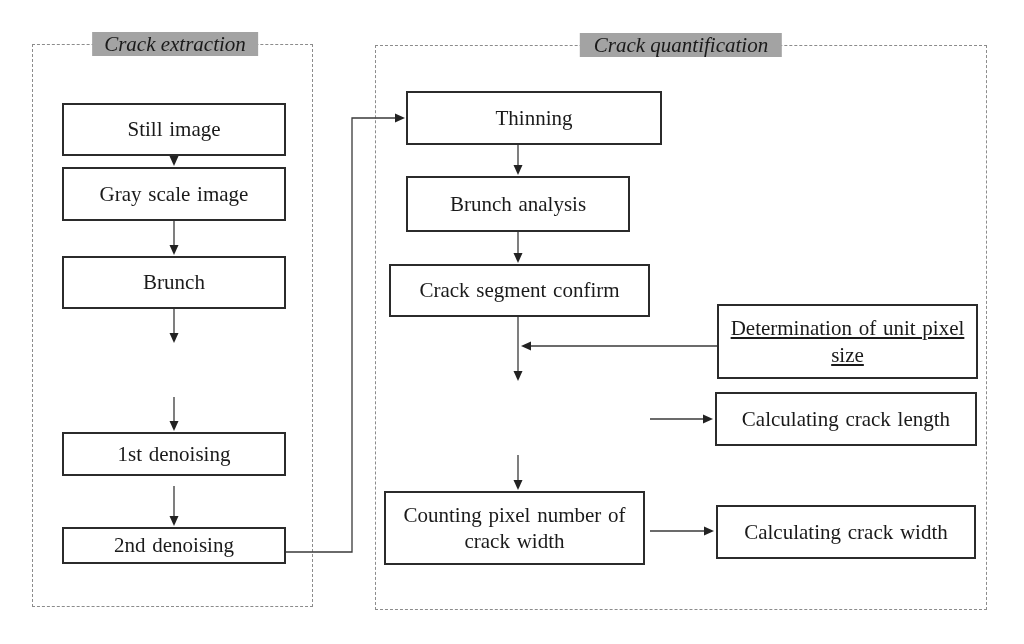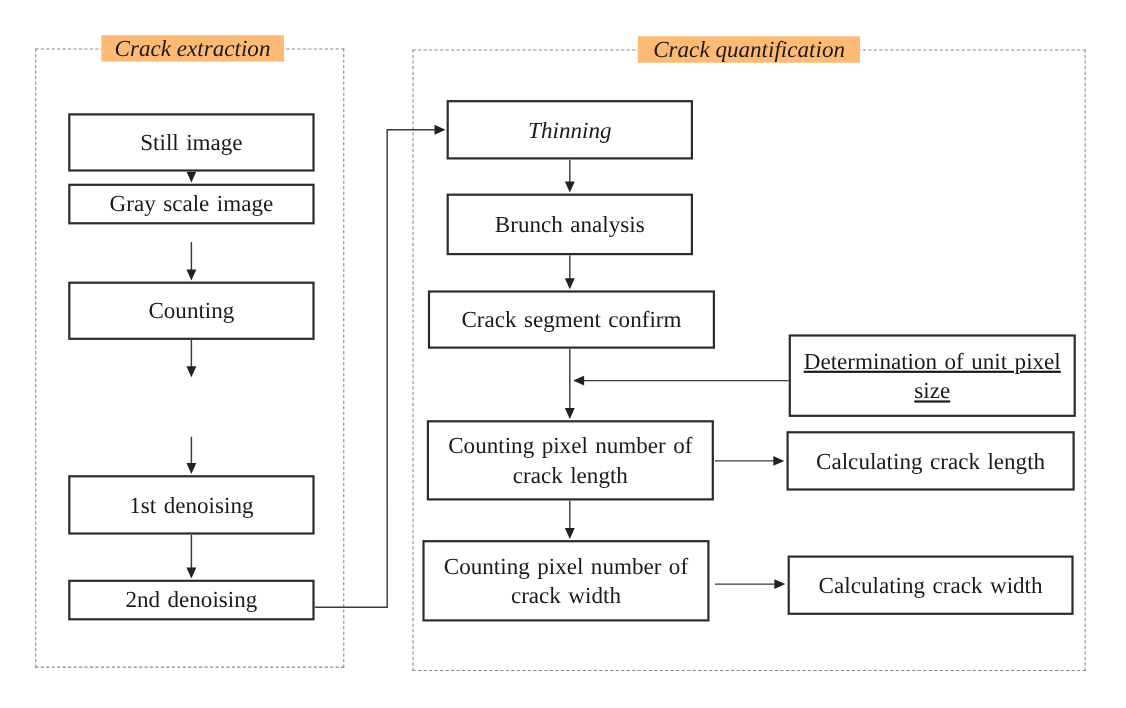--- a/index.html
+++ b/index.html
@@ -14,21 +14,21 @@
   }
   .group {
     position: absolute;
     border: 1px dashed #8c8c8c;
     background: transparent;
     z-index: 0;
   }
   .group-title {
     position: absolute;
     transform: translateX(-50%);
-    background: #fdba74;
+    background: #a3a3a3;
     padding: 0 12px;
     font-style: italic;
     font-size: 21px;
     line-height: 24px;
     white-space: nowrap;
     color: #1a1a1a;
     z-index: 2;
   }
   svg.connectors {
     position: absolute;
@@ -95,29 +95,28 @@
       <polygon points="513.5,371 522.5,371 518,381"></polygon>
       <polygon points="513.5,480 522.5,480 518,490"></polygon>
       <polygon points="395,113.5 395,122.5 405,118"></polygon>
       <polygon points="531,341.5 531,350.5 521,346"></polygon>
       <polygon points="703,414.5 703,423.5 713,419"></polygon>
       <polygon points="704,526.5 704,535.5 714,531"></polygon>
     </g>
   </svg>
 
   <div class="node" style="left:62px; top:77px; width:224px; height:53px;margin-top:26px;">Still image</div>
-  <div class="node" style="left:62px; top:167px; width:224px; height:37px;">Gray scale image</div>
-  <div class="node" style="left:62px; top:256px; width:224px; height:53px;">Counting</div>
-  <div class="node" style="left:62px; top:432px; width:224px; height:54px;">1st denoising</div>
+  <div class="node" style="left:62px; top:167px; width:224px; height:54px;">Gray scale image</div>
+  <div class="node" style="left:62px; top:256px; width:224px; height:53px;">Brunch</div>
+  <div class="node" style="left:62px; top:432px; width:224px; height:44px;">1st denoising</div>
   <div class="node" style="left:62px; top:527px; width:224px; height:37px;">2nd denoising</div>
 
-  <div class="node" style="left:406px; top:91px; width:224px; height:54px;font-style:italic;">Thinning</div>
+  <div class="node" style="left:406px; top:91px; width:256px; height:54px;">Thinning</div>
   <div class="node" style="left:406px; top:176px; width:224px; height:56px;text-align:right;">Brunch analysis</div>
   <div class="node" style="left:389px; top:264px; width:261px; height:53px;">Crack segment confirm</div>
-  <div class="node" style="left:388px; top:382px; width:261px; height:73px;">Counting pixel number of crack length</div>
   <div class="node" style="left:384px; top:491px; width:261px; height:74px;">Counting pixel number of crack width</div>
 
   <div class="node" style="left:717px; top:304px; width:261px; height:75px;text-decoration:underline;">Determination of unit pixel size</div>
 
   <div class="node" style="left:715px; top:392px; width:262px; height:54px;">Calculating crack length</div>
   <div class="node" style="left:716px; top:505px; width:260px; height:54px;">Calculating crack width</div>
 
 </div>
 
 </body></html>

